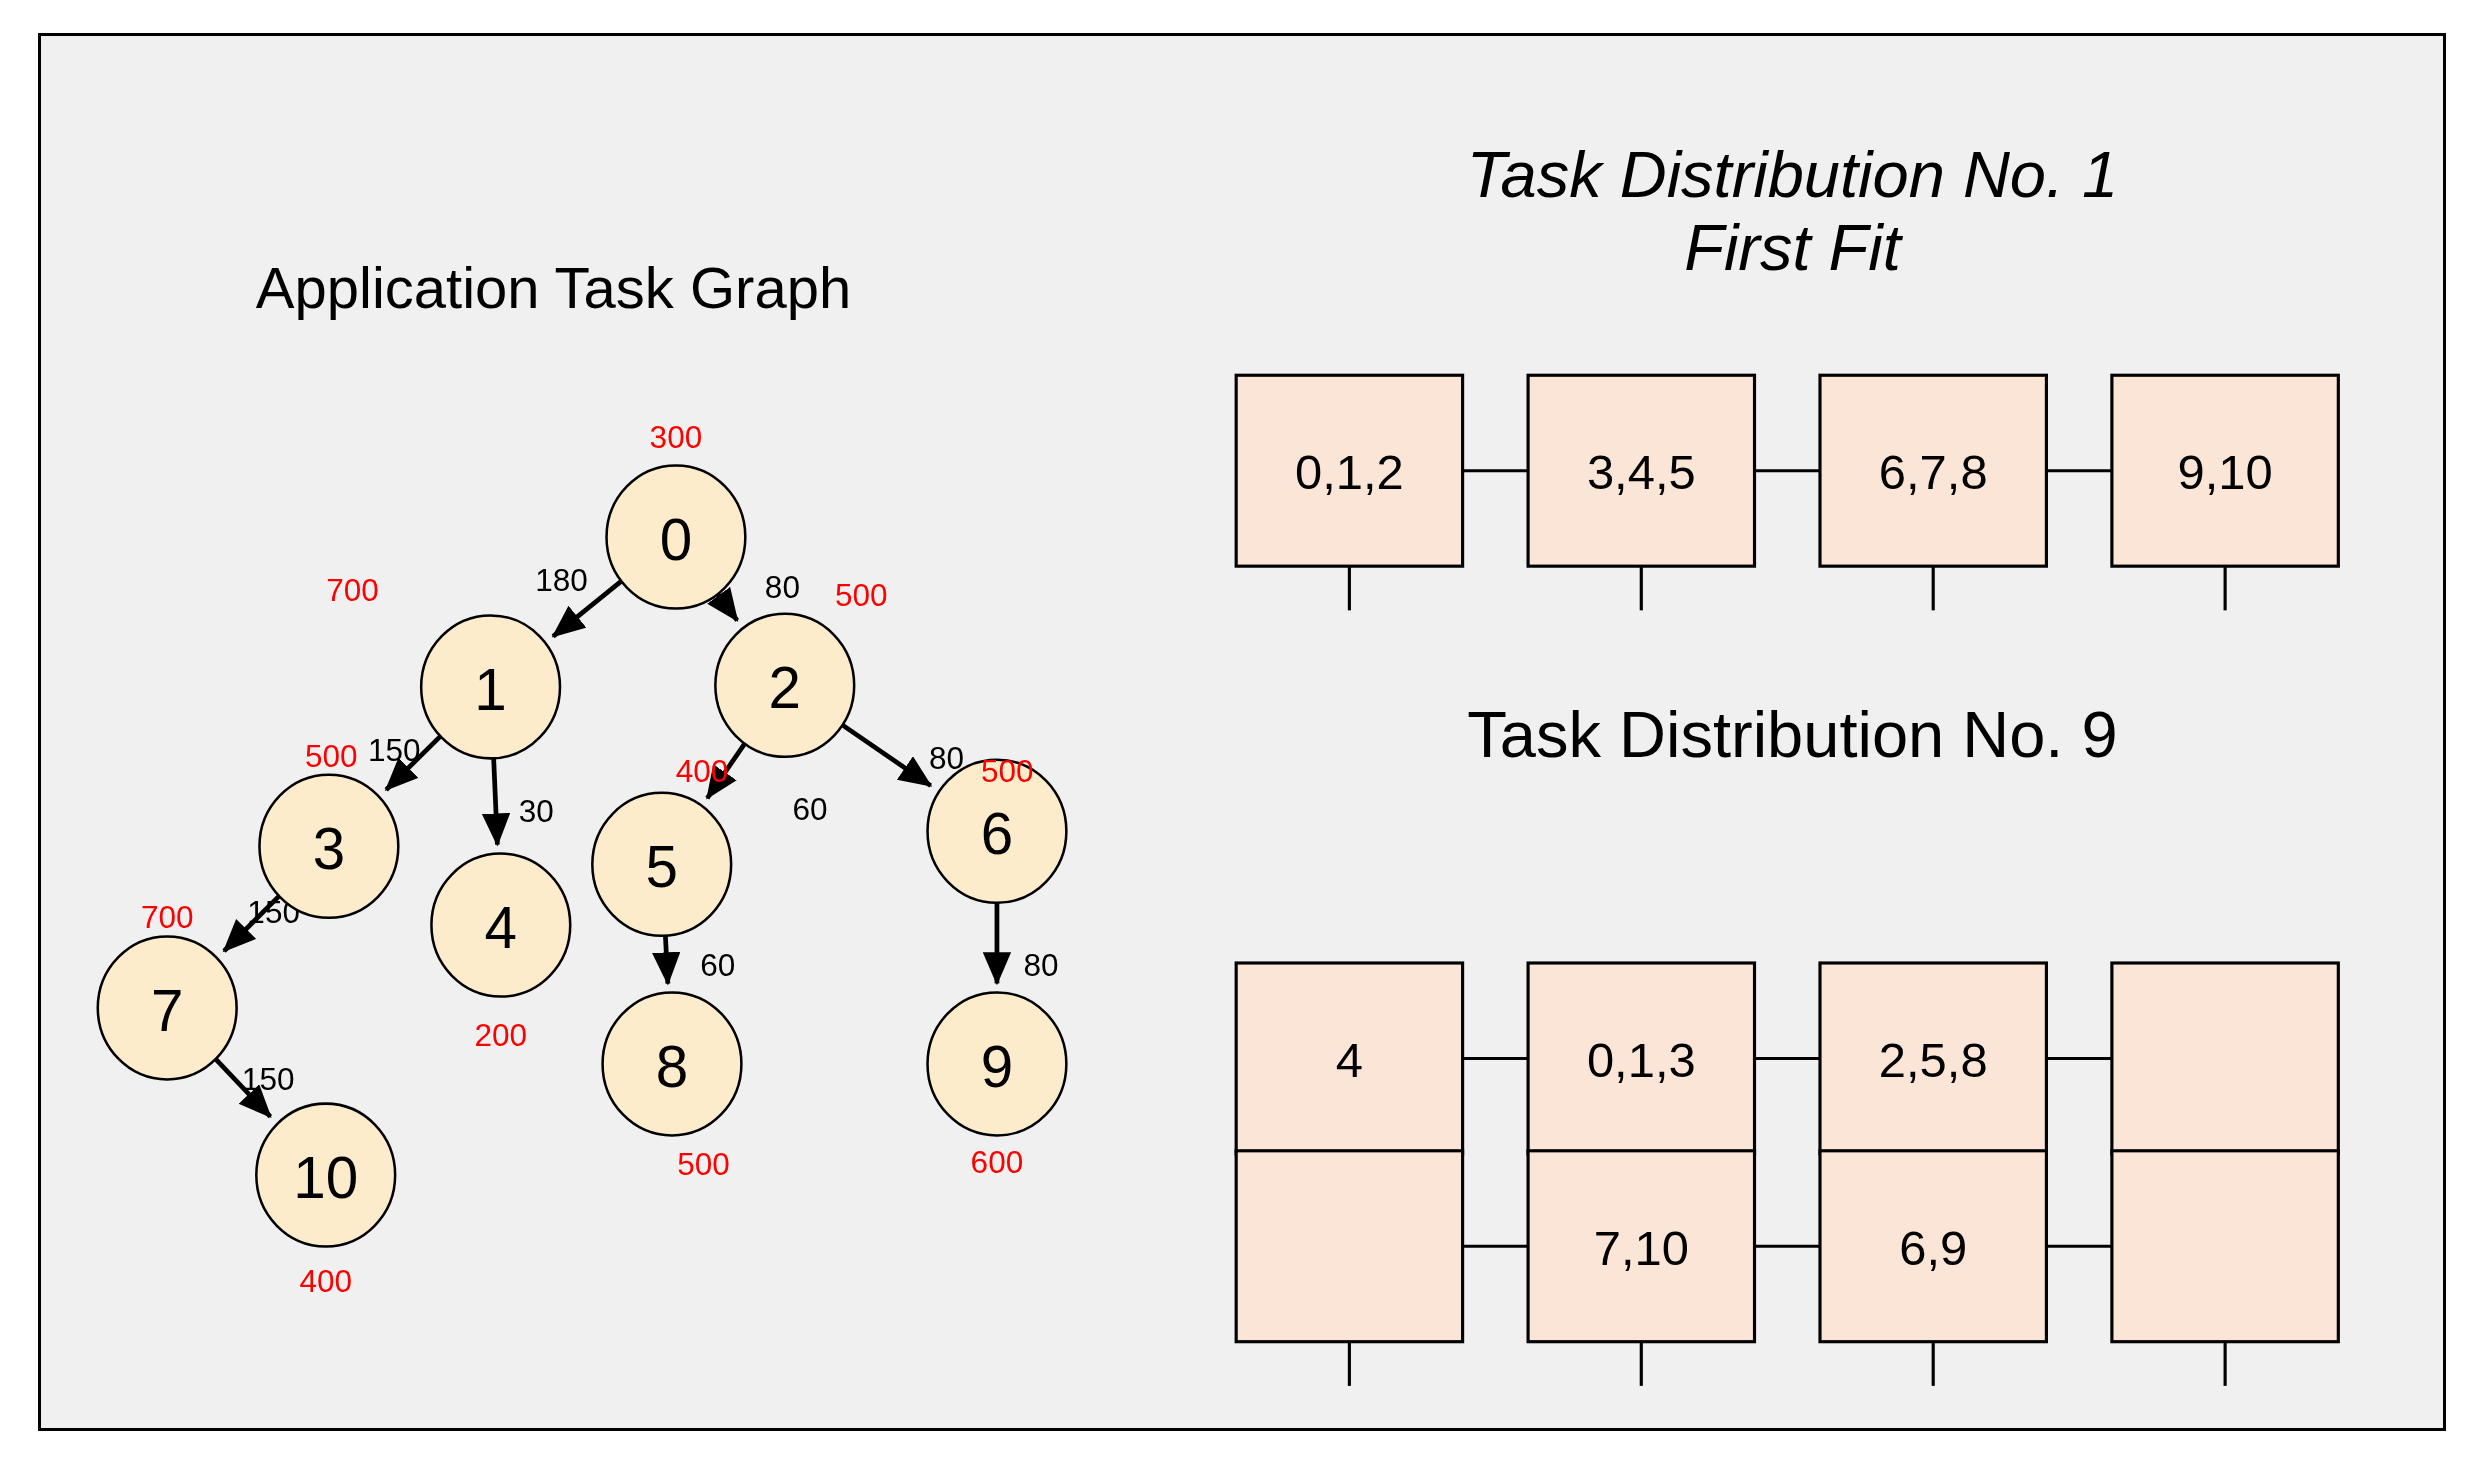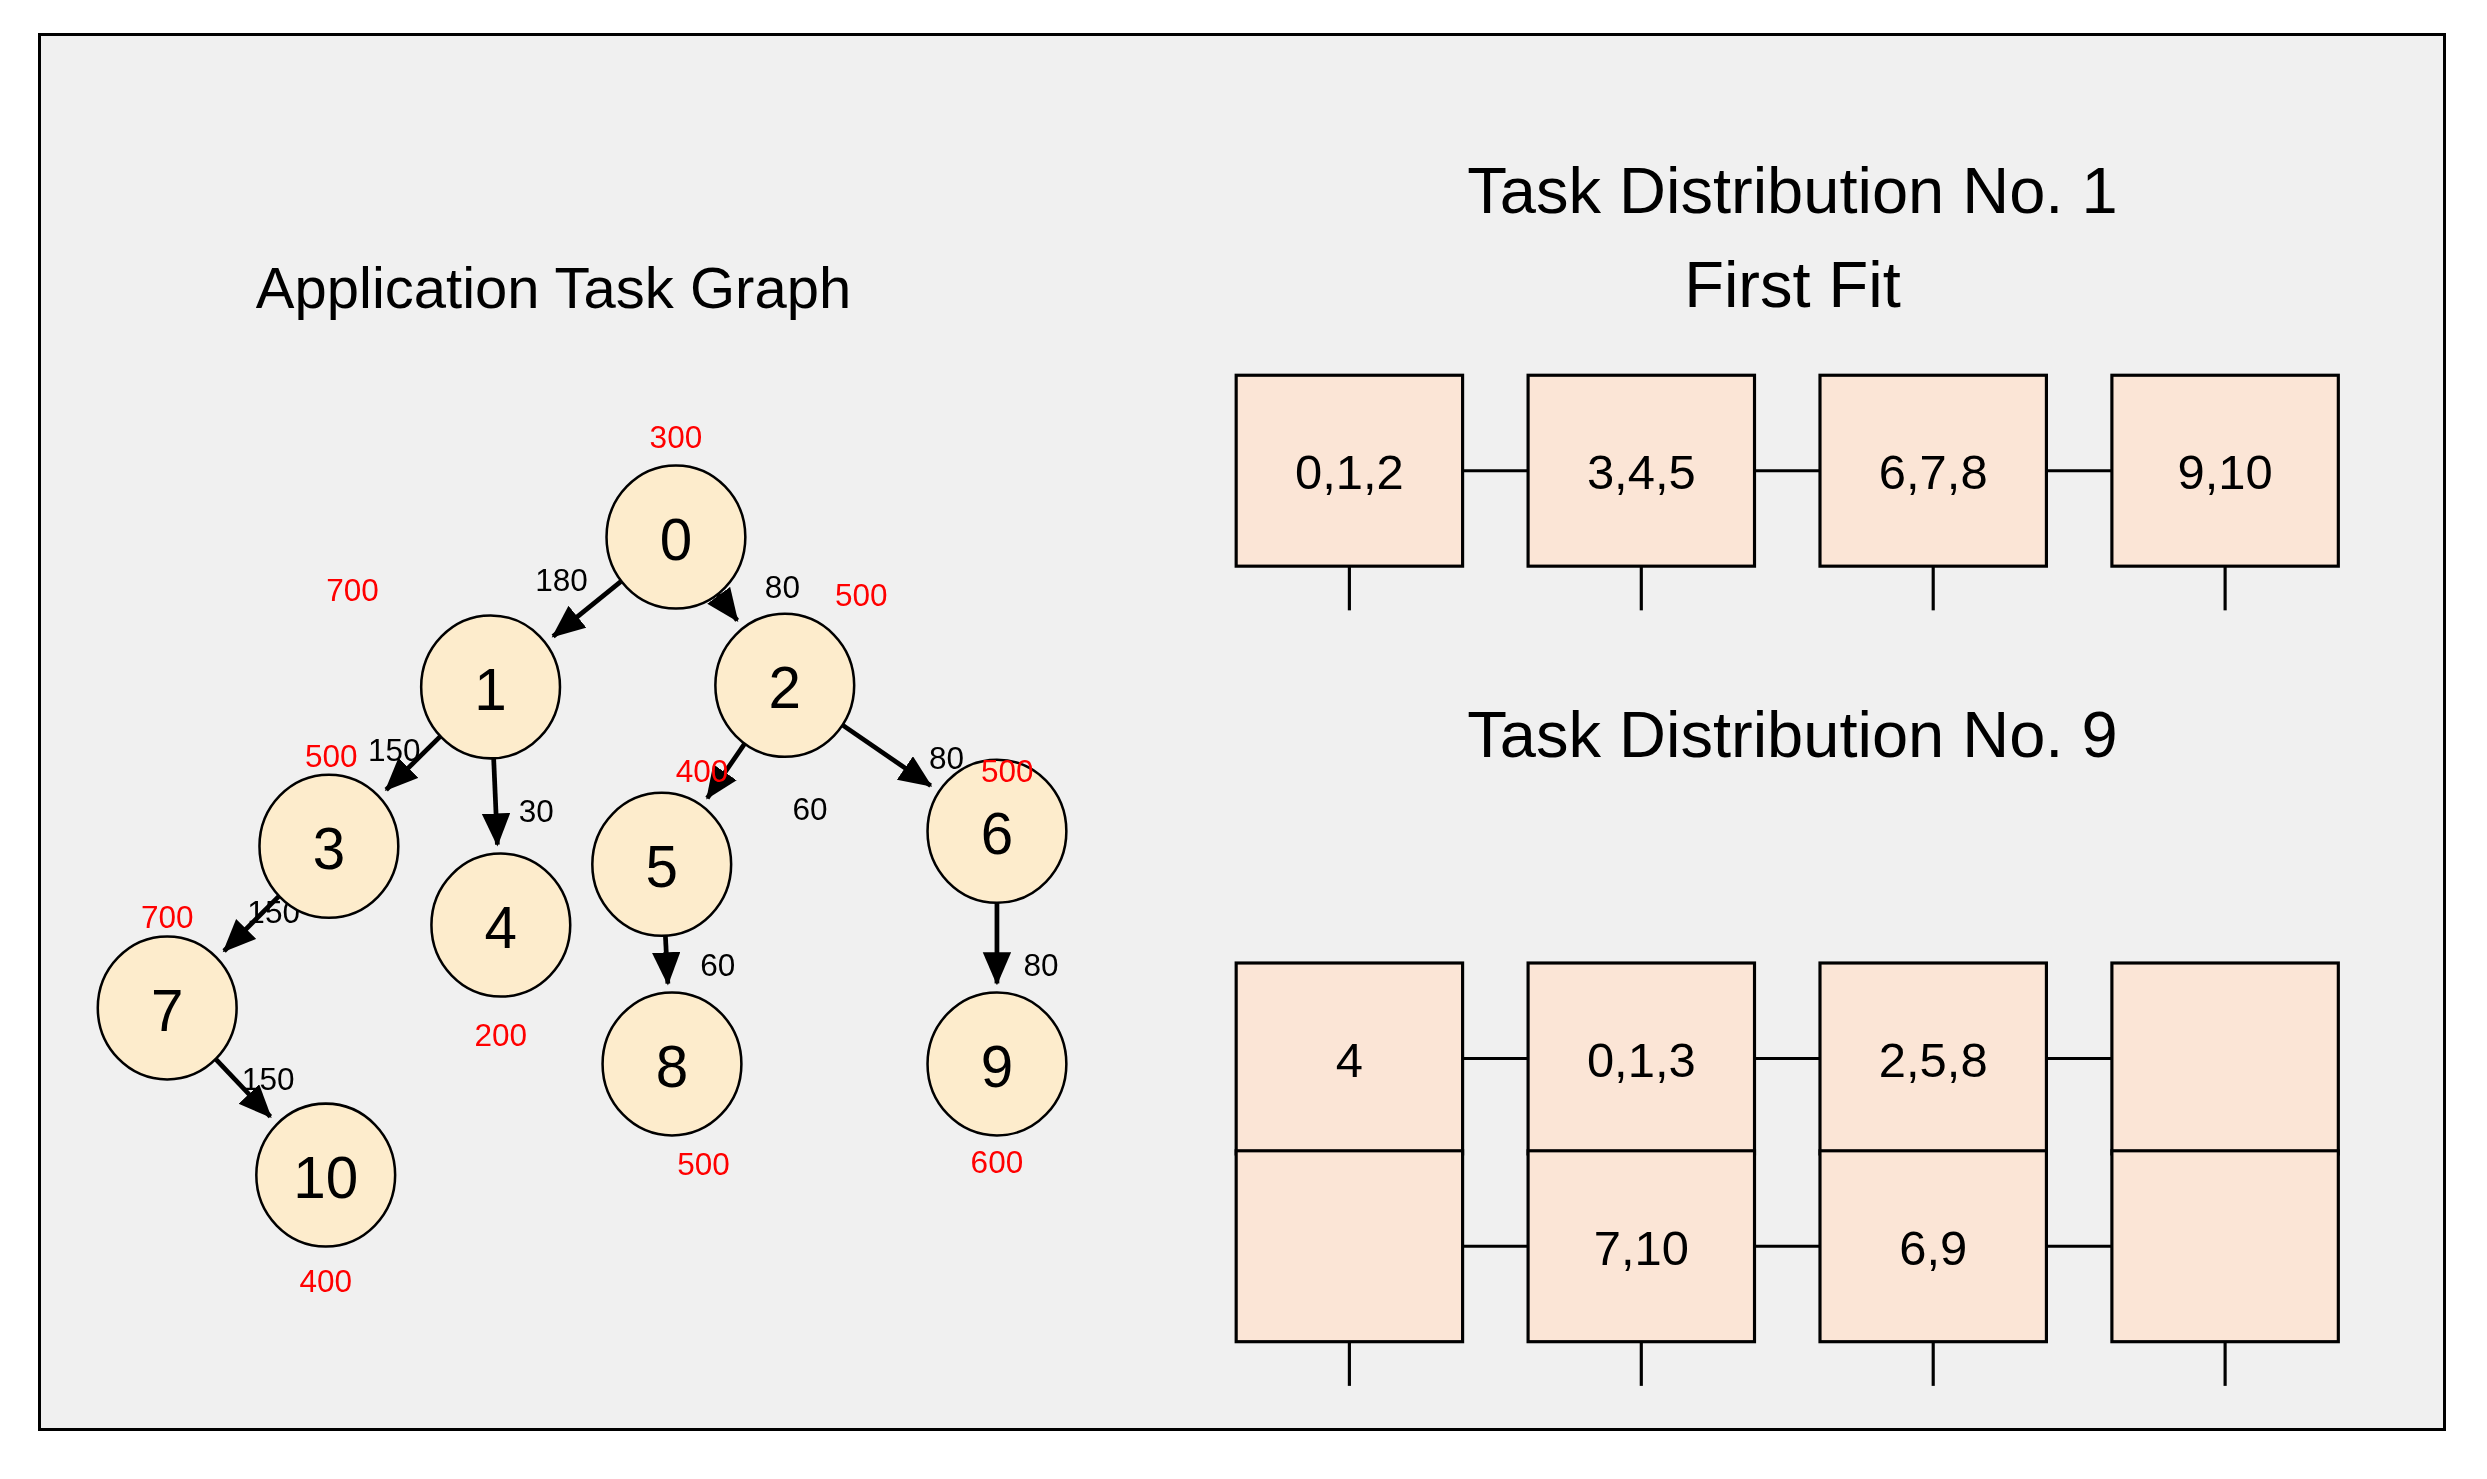--- a/index.html
+++ b/index.html
@@ -55,21 +55,21 @@
   #dist-panel{position:absolute;left:1120px;top:0;width:1288px;height:1398px;}
   .dist-title{
     position:absolute;
     width:1231px;left:16px;
     text-align:center;
     font-size:65px;
     line-height:1.12;
     color:#000000;
     white-space:nowrap;
   }
-  .dist-title .sub{display:block;margin-top:21px;}
+  .dist-title .sub{display:block;}
   svg.dist-svg{position:absolute;left:0;top:0;width:1288px;height:1398px;overflow:visible;}
   .pe-box{fill:#fbe5d6;stroke:#000000;stroke-width:4;}
   .pe-label{
     font-family:"Liberation Sans",sans-serif;
     font-size:62px;fill:#000000;
     text-anchor:middle;dominant-baseline:central;
   }
   .link{stroke:#000000;stroke-width:4;fill:none;}
 </style>
 </head>
@@ -183,21 +183,21 @@
               <ellipse cx="361" cy="1444" rx="88" ry="90.64" class="node-circle"></ellipse>
               <text x="361" y="1447" class="node-label">10</text>
               <text x="361" y="1578" class="node-weight">400</text>
             </g>
           </g>
       </svg>
     </div>
 
     <div id="dist-panel">
 
-      <div class="dist-title" id="dist1-title" style="top: 119px;">
+      <div class="dist-title" id="dist1-title" style="top: 103px; font-style: italic;">
         <span>Task Distribution No. 1</span>
         <span class="sub">First Fit</span>
       </div>
 
       <div class="dist-title" id="dist2-title" style="top: 663px;">
         <span>Task Distribution No. 9</span>
       </div>
 
       <svg class="dist-svg" viewBox="0 0 1632 1772">
         <g id="dist1-group">

